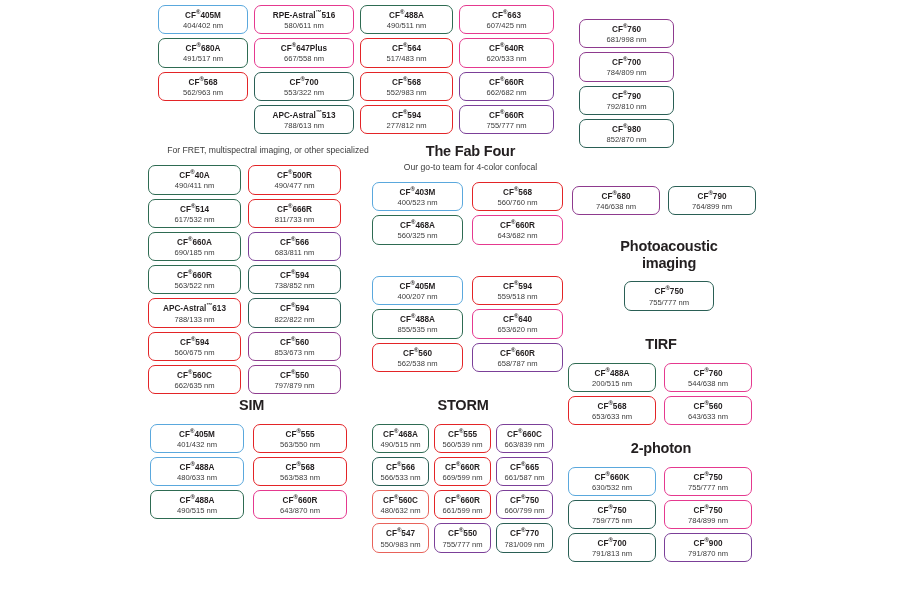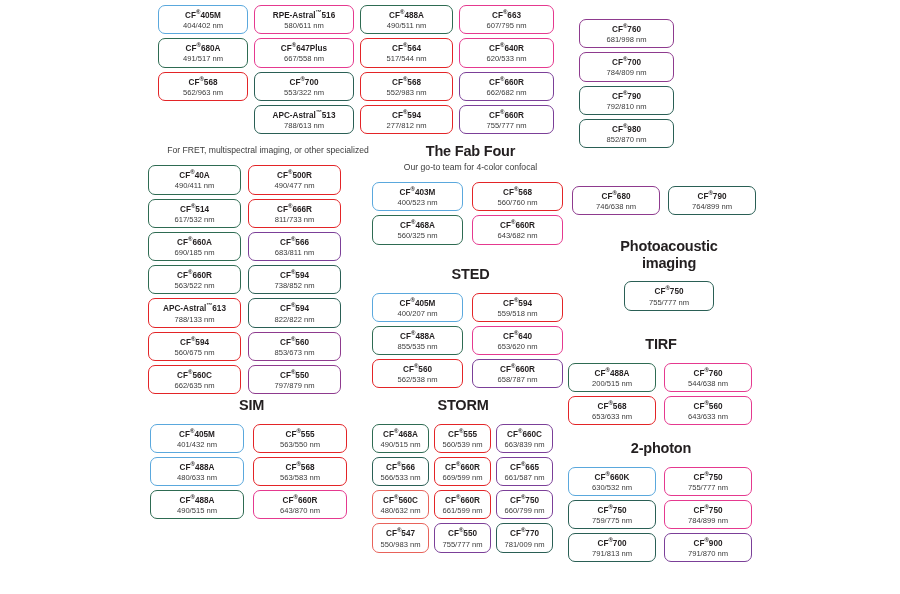--- a/index.html
+++ b/index.html
@@ -86,35 +86,35 @@
             <div class="wl">788/613 nm</div>
           </div>
         </div>
       <div class="col" style="width:93px;">
           <div class="chip" style="border-color: rgb(46, 107, 82);">
             <div class="nm">CF<sup>®</sup>488A</div>
             <div class="wl">490/511 nm</div>
           </div>
           <div class="chip" style="border-color: rgb(227, 36, 39);">
             <div class="nm">CF<sup>®</sup>564</div>
-            <div class="wl">517/544 nm</div>
+            <div class="wl">517/483 nm</div>
           </div>
           <div class="chip" style="border-color: rgb(227, 36, 39);">
             <div class="nm">CF<sup>®</sup>568</div>
             <div class="wl">552/983 nm</div>
           </div>
           <div class="chip" style="border-color: rgb(227, 36, 39);">
             <div class="nm">CF<sup>®</sup>594</div>
             <div class="wl">277/812 nm</div>
           </div>
         </div>
       <div class="col" style="width:95px;">
           <div class="chip" style="border-color: rgb(229, 57, 143);">
             <div class="nm">CF<sup>®</sup>663</div>
-            <div class="wl">607/795 nm</div>
+            <div class="wl">607/425 nm</div>
           </div>
           <div class="chip" style="border-color: rgb(229, 57, 143);">
             <div class="nm">CF<sup>®</sup>640R</div>
             <div class="wl">620/533 nm</div>
           </div>
           <div class="chip" style="border-color: rgb(123, 63, 152);">
             <div class="nm">CF<sup>®</sup>660R</div>
             <div class="wl">662/682 nm</div>
           </div>
           <div class="chip" style="border-color: rgb(123, 63, 152);">
@@ -230,21 +230,20 @@
           </div>
           <div class="chip" style="border-color: rgb(229, 57, 143);">
             <div class="nm">CF<sup>®</sup>660R</div>
             <div class="wl">643/682 nm</div>
           </div>
         </div>
     </div>
   </div>
 
   <div class="block" style="left:372px;top:266px;width:197px;">
-    <div class="sec-title">STED</div>
     <div class="grid" style="gap:9px;margin-top:10px;">
       <div class="col" style="width:91px;">
           <div class="chip" style="border-color: rgb(90, 168, 221);">
             <div class="nm">CF<sup>®</sup>405M</div>
             <div class="wl">400/207 nm</div>
           </div>
           <div class="chip" style="border-color: rgb(46, 107, 82);">
             <div class="nm">CF<sup>®</sup>488A</div>
             <div class="wl">855/535 nm</div>
           </div>

